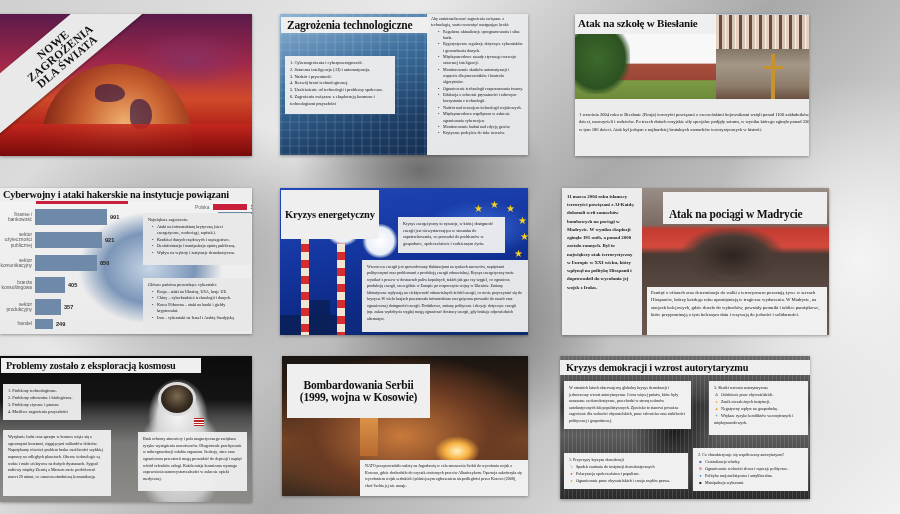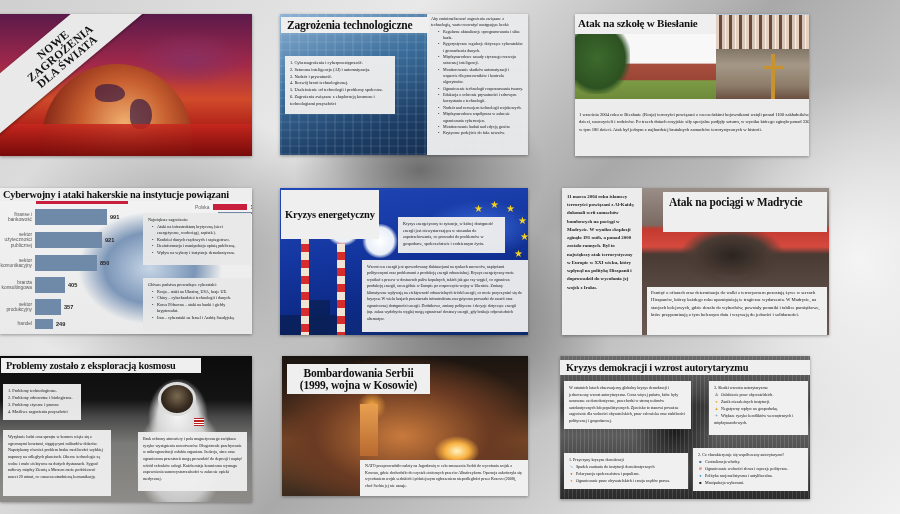--- a/index.html
+++ b/index.html
@@ -236,41 +236,41 @@
   <div class="title" style="left:1px;top:2px;font-size:10.5px;padding:19px 4px">Kryzys energetyczny</div>
   <div class="panel" style="left:118px;top:29px;width:107px;height:36px;font-size:4.2px;line-height:1.55">Kryzys energetyczny to sytuacja, w której dostępność energii jest niewystarczająca w stosunku do zapotrzebowania, co prowadzi do problemów w gospodarce, społeczeństwie i codziennym życiu.</div>
   <div class="panel" style="left:82px;top:72px;width:166px;height:72px;font-size:4px;line-height:1.62">Wzrost cen energii jest spowodowany fluktuacjami na rynkach surowców, napięciami politycznymi oraz problemami z produkcją energii odnawialnej. Kryzys energetyczny może wynikać z przerw w dostawach paliw kopalnych, takich jak gaz czy węgiel, co ogranicza produkcję energii, szczególnie w Europie po rozpoczęciu wojny w Ukrainie. Zmiany klimatyczne wpływają na efektywność odnawialnych źródeł energii, co może przyczyniać się do kryzysu. W wielu krajach przestarzała infrastruktura energetyczna prowadzi do awarii oraz ograniczonej dostępności energii. Dodatkowo, zmiany polityczne i decyzje dotyczące energii (np. zakaz wydobycia węgla) mogą ograniczać dostawy energii, gdy brakuje odpowiednich alternatyw.</div>
 </div>
 
 <div class="slide" id="s6">
   <div class="photo">
     <div class="wreck"></div>
   </div>
   <div class="panel" style="left:0;top:0;width:80px;height:147px;font-size:4.9px;line-height:1.68;padding:5px 5px;font-weight:bold;color:#222;background:#ececec">11 marca 2004 roku islamscy terroryści powiązani z Al-Kaidą dokonali serii zamachów bombowych na pociągi w Madrycie. W wyniku eksplozji zginęło 191 osób, a ponad 2000 zostało rannych. Był to największy atak terrorystyczny w Europie w XXI wieku, który wpłynął na politykę Hiszpanii i doprowadził do wycofania jej wojsk z Iraku.</div>
-  <div class="title" style="left:101px;top:4px;width:164px;height:40px;font-size:11.5px;padding:4px 6px">Atak na pociągi w Madrycie</div>
+  <div class="title" style="left:101px;top:4px;width:164px;height:32px;font-size:11.5px;padding:16px 6px">Atak na pociągi w Madrycie</div>
   <div class="panel" style="left:85px;top:99px;width:180px;height:48px;font-size:4.7px;line-height:1.58;padding:2px 4px;background:#f0f0f0">Pamięć o ofiarach oraz determinacja do walki z terroryzmem pozostają żywe w sercach Hiszpanów, którzy każdego roku upamiętniają te tragiczne wydarzenia. W Madrycie, na stacjach kolejowych, gdzie doszło do wybuchów, powstały pomniki i tablice pamiątkowe, które przypominają o tym bolesnym dniu i wzywają do jedności i solidarności.</div>
 </div>
 
 <div class="slide" id="s7">
   <div class="visor"></div>
   <div class="flag"></div>
   <div class="title" style="left:1px;top:2px;width:200px;font-size:10.3px;padding:2px 5px">Problemy zostało z eksploracją kosmosu</div>
   <div class="panel" style="left:3px;top:28px;width:78px;height:36px;font-size:4.3px;line-height:1.6">
     <div>1. Problemy technologiczne.</div>
     <div>2. Problemy zdrowotne i biologiczne.</div>
     <div>3. Problemy etyczne i prawne</div>
     <div>4. Możliwe zagrożenia przyszłości</div>
   </div>
   <div class="panel" style="left:3px;top:74px;width:108px;height:66px;font-size:4.1px;line-height:1.62">Wysyłanie ludzi oraz sprzętu w kosmos wiąże się z ogromnymi kosztami, sięgającymi miliardów dolarów. Napotykamy również problem braku możliwości szybkiej naprawy na odległych planetach. Obecne technologie są wolne i mało efektywne na dużych dystansach. Sygnał radiowy między Ziemią a Marsem może podróżować nawet 20 minut, co oznacza utrudnioną komunikację.</div>
   <div class="panel" style="left:138px;top:76px;width:109px;height:59px;font-size:4.1px;line-height:1.62">Brak ochrony atmosfery i pola magnetycznego zwiększa ryzyko wystąpienia nowotworów. Długotrwałe przebywanie w mikrograwitacji osłabia organizm. Izolacja, stres oraz ograniczona przestrzeń mogą prowadzić do depresji i napięć wśród członków załogi. Każda misja kosmiczna wymaga zapewnienia samowystarczalności w zakresie opieki medycznej.</div>
 </div>
 
 <div class="slide" id="s8">
   <div class="tower"></div>
-  <div class="title" style="left:5px;top:8px;width:143px;font-size:11.5px;line-height:12px;padding:3px 5px;text-align:center;white-space:normal">
+  <div class="title" style="left:5px;top:8px;width:143px;font-size:11.5px;line-height:12px;padding:15px 5px;text-align:center;white-space:normal">
     <div>Bombardowania Serbii</div>
     <div>(1999, wojna w Kosowie)</div>
   </div>
   <div class="panel" style="left:78px;top:104px;width:168px;height:36px;font-size:4px;line-height:1.65;padding:3px 5px;background:#f0f0f0">NATO przeprowadziło naloty na Jugosławię w celu zmuszenia Serbii do wycofania wojsk z Kosowa, gdzie dochodziło do czystek etnicznych przeciw Albańczykom. Operacja zakończyła się wycofaniem wojsk serbskich i późniejszym ogłoszeniem niepodległości przez Kosovo (2008), choć Serbia jej nie uznaje.</div>
 </div>
 
 <div class="slide" id="s9">
   <div class="title" style="left:0;top:4px;width:250px;font-size:10.3px;padding:2px 6px;text-align:left">Kryzys demokracji i wzrost autorytaryzmu</div>
   <div class="panel" style="left:4px;top:25px;width:127px;height:48px;font-size:4px;line-height:1.65;background:#f0f0f0">W ostatnich latach obserwujemy globalny kryzys demokracji i jednoczesny wzrost autorytaryzmu. Coraz więcej państw, które były uznawane za demokratyczne, przechodzi w stronę reżimów autokratycznych lub populistycznych. Zjawisko to stanowi poważne zagrożenie dla wolności obywatelskich, praw człowieka oraz stabilności politycznej i gospodarczej.</div>
   <div class="panel" style="left:149px;top:25px;width:99px;height:54px;font-size:4.1px;line-height:1.7;background:#f0f0f0">

